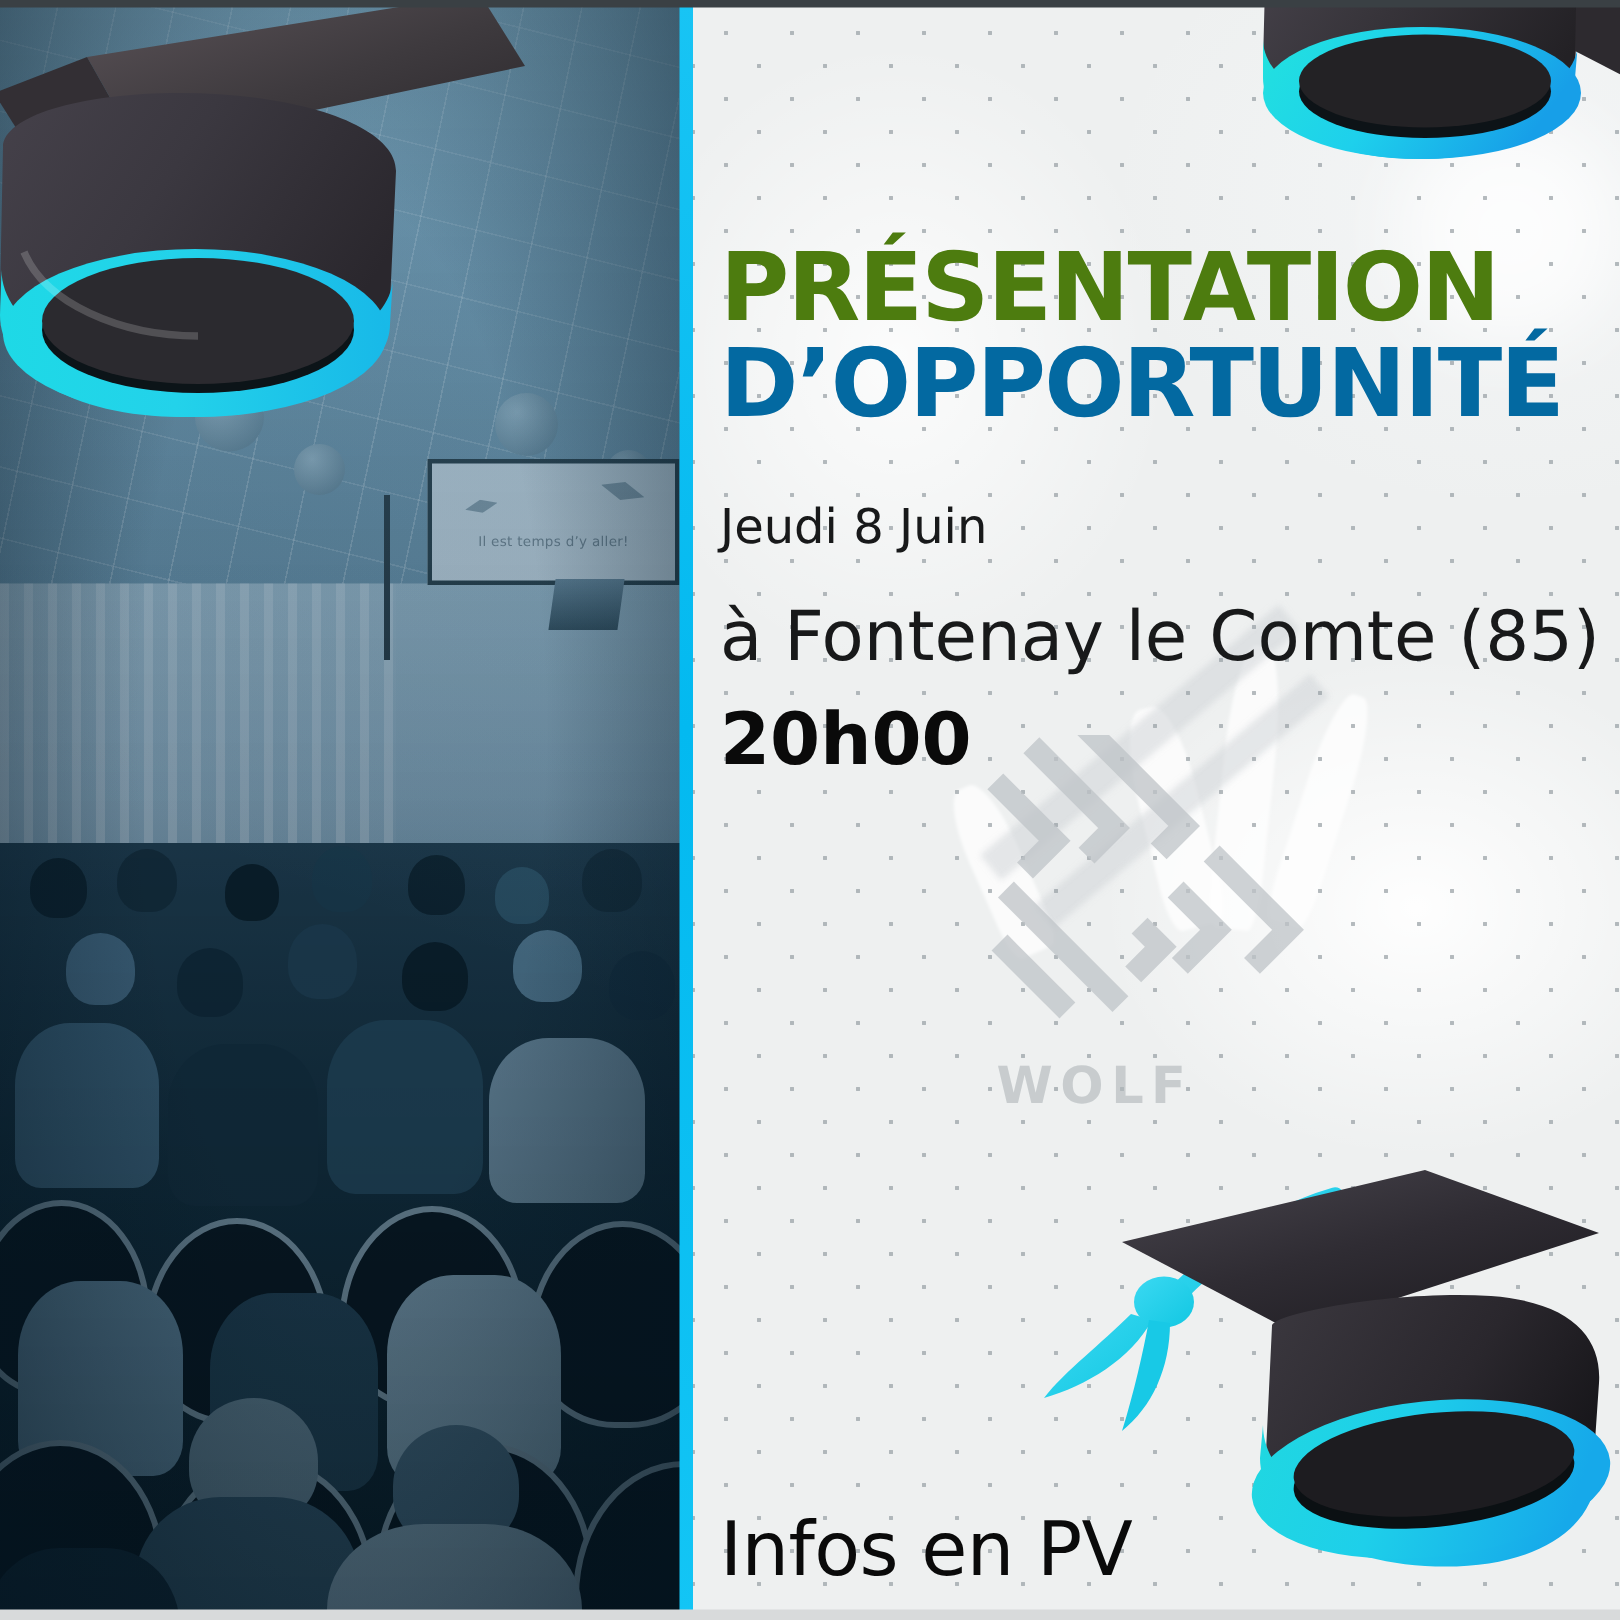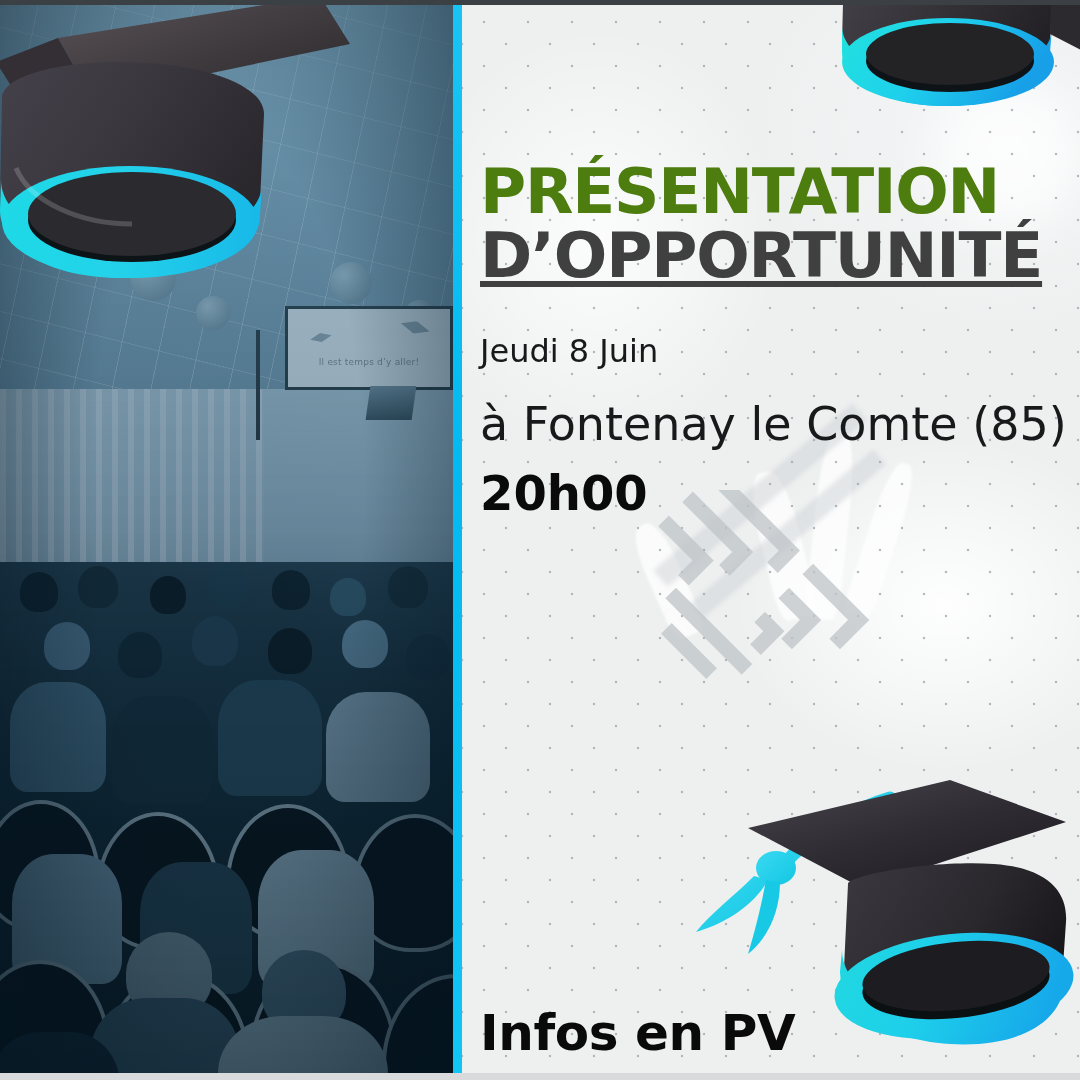--- a/index.html
+++ b/index.html
@@ -136,38 +136,38 @@
 
   .title1{
     position:absolute;left:0;top:160px;
     font-size:63px;font-weight:800;letter-spacing:-1.2px;
     color:#4d7c0f;line-height:1;white-space:nowrap;
     font-family:"DejaVu Sans","Liberation Sans",sans-serif;
   }
   .title2{
     position:absolute;left:0;top:224px;
     font-size:63px;font-weight:800;letter-spacing:-1.2px;
-    color:#404040;line-height:1;white-space:nowrap;text-decoration:underline;
+    color:#0369a1;line-height:1;white-space:nowrap;
   }
 
   .line-date{
     position:absolute;left:0;top:334px;
     font-size:32px;font-weight:400;color:#18191a;line-height:1.08;white-space:nowrap;
   }
   .line-place{
     position:absolute;left:0;top:400px;
     font-size:46px;font-weight:400;color:#18191a;line-height:1.08;white-space:nowrap;
   }
   .line-time{
     position:absolute;left:0;top:468px;
     font-size:48px;font-weight:800;color:#0a0a0a;line-height:1.08;white-space:nowrap;
   }
   .cta{
     position:absolute;left:0;top:1004px;
-    font-size:50px;font-weight:700;color:#0a0a0a;letter-spacing:-.4px;white-space:nowrap;
+    font-size:50px;font-weight:400;color:#0a0a0a;letter-spacing:-.4px;white-space:nowrap;
   }
 
   
   .cap{position:absolute;z-index:50;}
   .cap svg{display:block;}
   .cap-tl{left:-40px;top:-34px;z-index:52;}
   .cap-tr{left:820px;top:-96px;z-index:52;}
   .cap-br{left:676px;top:772px;z-index:52;}
 </style>
 </head>
@@ -268,20 +268,21 @@
           <path d="M40 36 H150 V60"></path>
           <path d="M40 70 H118 V96"></path>
           <path d="M40 104 H96 V132"></path>
           <path d="M176 36 H248 V70"></path>
           <path d="M176 70 H214 V104"></path>
           <path d="M176 104 H196 V130"></path>
           <path d="M96 150 H204"></path>
           <path d="M118 178 H182"></path>
         </g>
       </svg>
+      <div class="wm-text">WOLF</div>
     </div>
   </div>
 
   <div class="copy">
     <div class="title1">PRÉSENTATION</div>
     <div class="title2">D’OPPORTUNITÉ</div>
     <div class="line-date">Jeudi 8 Juin</div>
     <div class="line-place">à Fontenay le Comte (85)</div>
     <div class="line-time">20h00</div>
     <div class="cta">Infos en PV</div>

